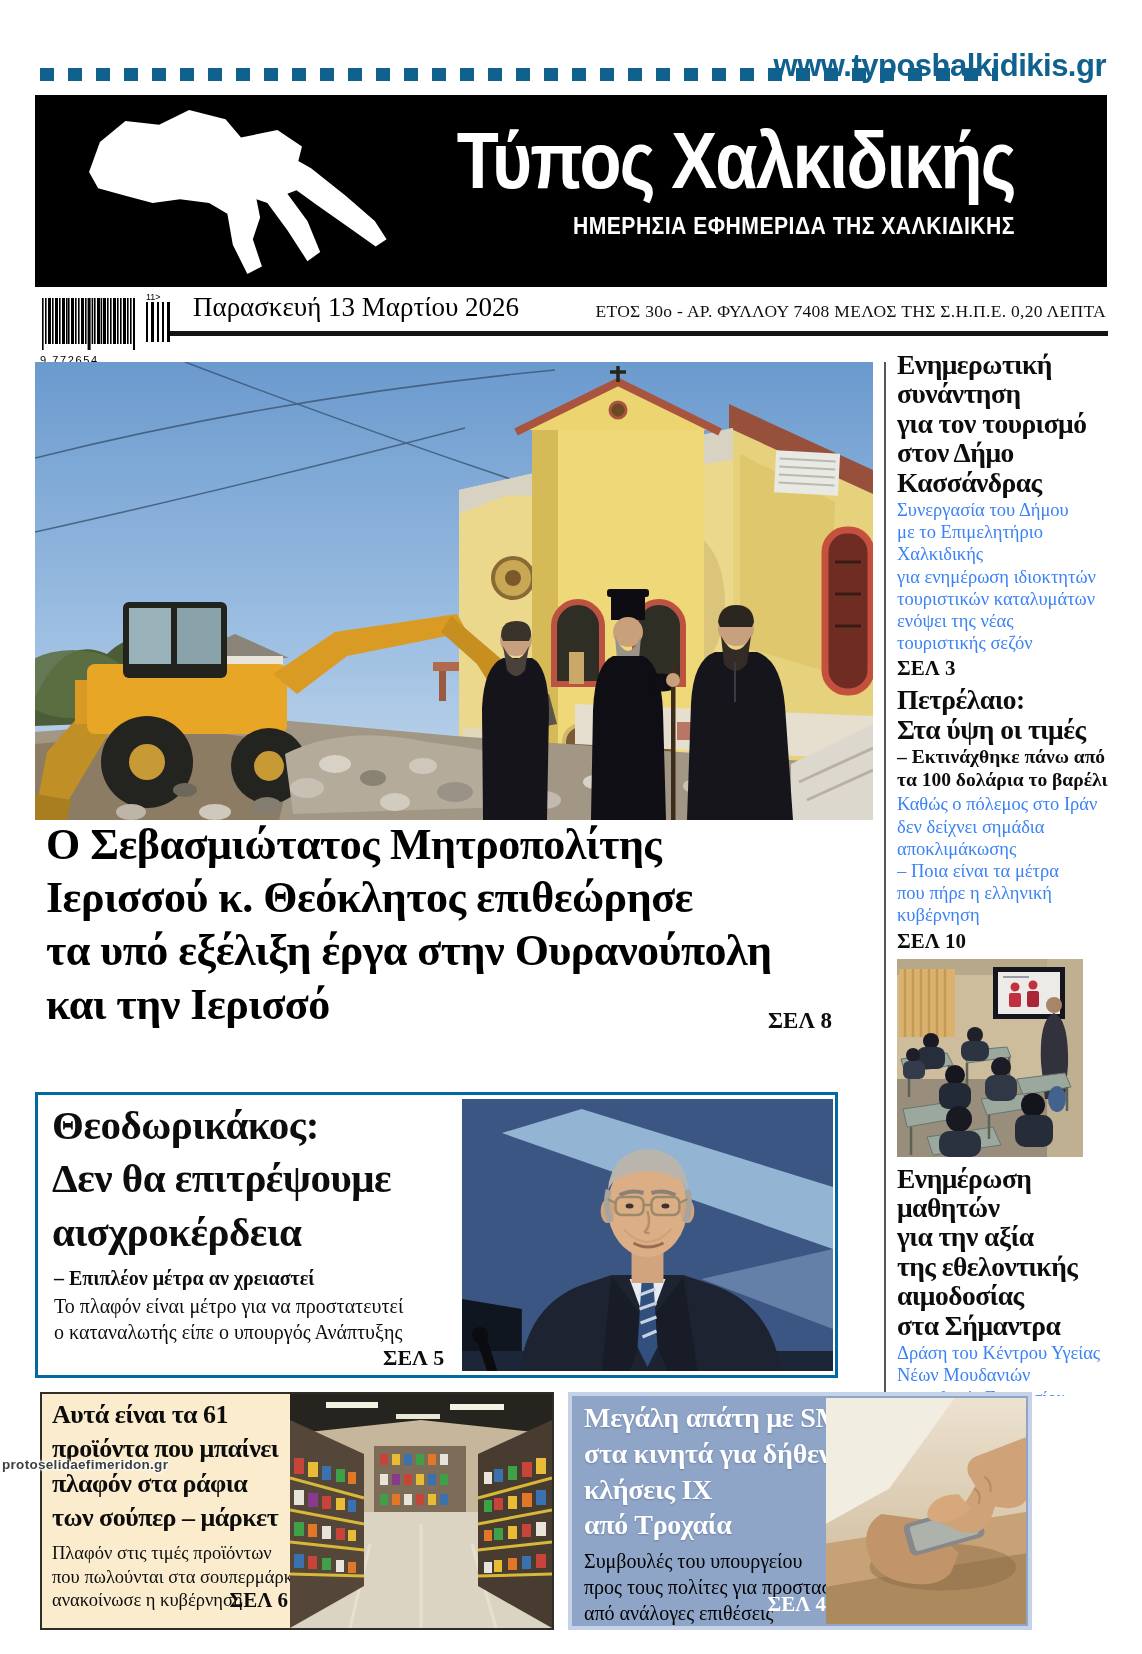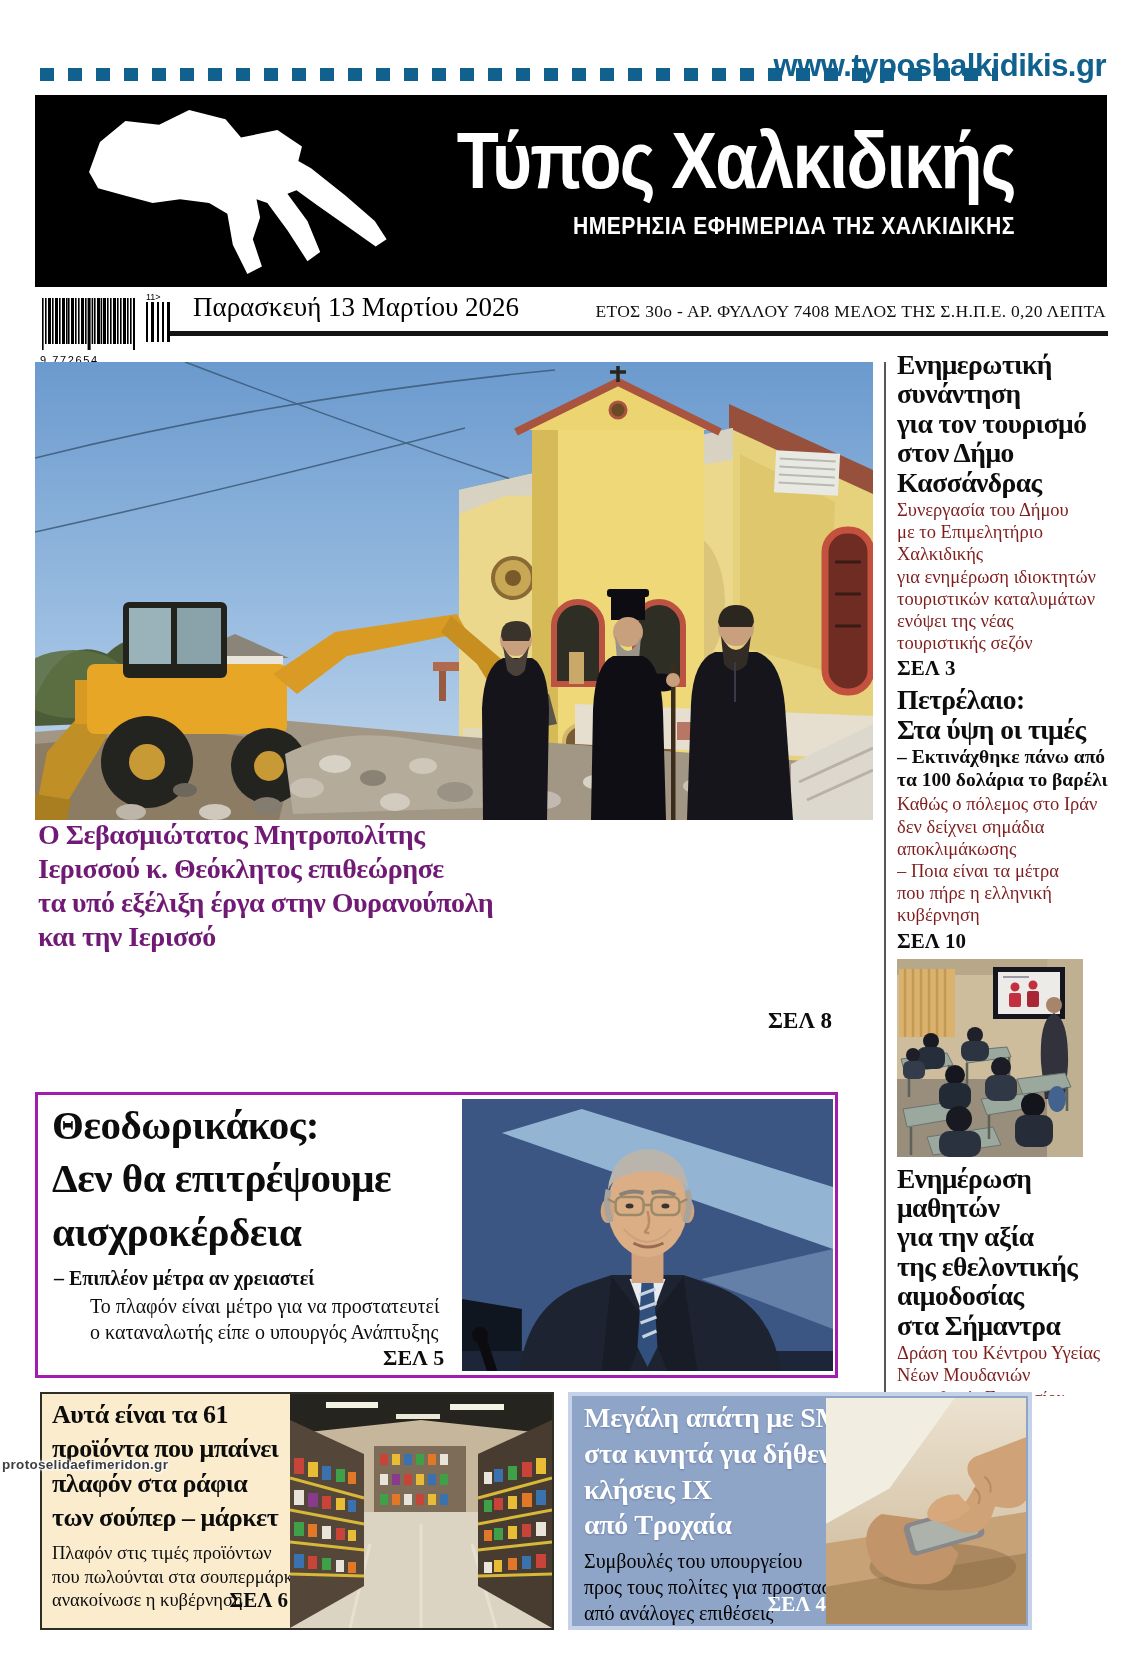--- a/index.html
+++ b/index.html
@@ -27,40 +27,40 @@
   .bc-addon{position:absolute;left:146px;top:293px;width:30px;text-align:left;}
   .bc-addon-label{font:9px/1 "Liberation Sans",sans-serif;color:#000;}
   .pub-date{position:absolute;left:170px;top:294px;font:27px/1 "Liberation Serif",serif;color:#000;padding-left:23px;}
   .issue-info{position:absolute;right:36px;top:303px;font:17.5px/1 "Liberation Serif",serif;
               color:#111;letter-spacing:.3px;text-align:right;}
   .date-rule{position:absolute;left:170px;top:331px;width:938px;height:5px;background:#141414;}
 
   
   .lead-photo{position:absolute;left:35px;top:362px;width:838px;height:458px;display:block;}
   .vdivider{position:absolute;left:884px;top:362px;width:2px;height:1033px;background:#575757;}
-  .lead-headline{position:absolute;left:38px;top:818px;width:802px;font-weight:bold;font-size:28px;
-                 line-height:1.21;letter-spacing:-0.5px;white-space:pre;color:#701a75;}
+  .lead-headline{position:absolute;left:46px;top:818px;width:802px;font-weight:bold;font-size:44px;
+                 line-height:1.21;letter-spacing:-0.5px;white-space:pre;color:#000000;}
   .lead-sel{position:absolute;left:768px;top:1008px;font-weight:bold;font-size:23px;}
 
   
   .sidebar{position:absolute;left:897px;top:350px;width:212px;height:1046px;overflow:hidden;}
   .sidebar *{margin:0;}
   .sb-h{font-weight:bold;font-size:27.5px;line-height:1.07;letter-spacing:-0.5px;white-space:pre;color:#0d0d0d;}
   .sb-sub{font-weight:bold;font-size:19.5px;line-height:1.16;white-space:pre;margin-top:2px;}
-  .sb-b{font-size:18.5px;line-height:1.2;white-space:pre;color:#7f1d1d;margin-top:2px;}
+  .sb-b{font-size:18.5px;line-height:1.2;white-space:pre;color:#3b82f6;margin-top:2px;}
   .sb-sel{font-weight:bold;font-size:21px;text-align:left;padding-right:24px;margin:2px 0 4px;}
   .sb-photo{display:block;width:186px;height:198px;margin:5px 0 7px;}
 
   
   .theo-box{position:absolute;left:35px;top:1092px;width:803px;height:286px;background:#fff;
-            border:3px solid #a21caf;box-sizing:border-box;}
+            border:3px solid #0369a1;box-sizing:border-box;}
   .theo-h{position:absolute;left:14px;top:4px;font-weight:bold;font-size:41px;line-height:1.3;
           letter-spacing:-0.5px;white-space:pre;}
   .theo-sub{position:absolute;left:16px;top:172px;font-weight:bold;font-size:20px;white-space:pre;}
-  .theo-b{position:absolute;left:16px;top:198px;font-size:20px;line-height:1.32;white-space:pre;margin-left:36px;}
+  .theo-b{position:absolute;left:16px;top:198px;font-size:20px;line-height:1.32;white-space:pre;}
   .theo-sel{position:absolute;left:345px;top:250px;font-weight:bold;font-size:22px;}
   .theo-photo{position:absolute;left:424px;top:4px;width:371px;height:272px;display:block;}
 
   
   .cream-box{position:absolute;left:40px;top:1392px;width:514px;height:238px;background:#faeccd;
              border:2px solid #2e2e26;box-sizing:border-box;}
   .cream-h{position:absolute;left:10px;top:4px;font-weight:bold;font-size:26px;line-height:1.32;
            letter-spacing:-0.5px;white-space:pre;}
   .cream-b{position:absolute;left:10px;top:148px;font-size:18.5px;line-height:1.28;white-space:pre;}
   .cream-sel{position:absolute;left:140px;top:194px;width:106px;text-align:right;font-weight:bold;font-size:21px;}

